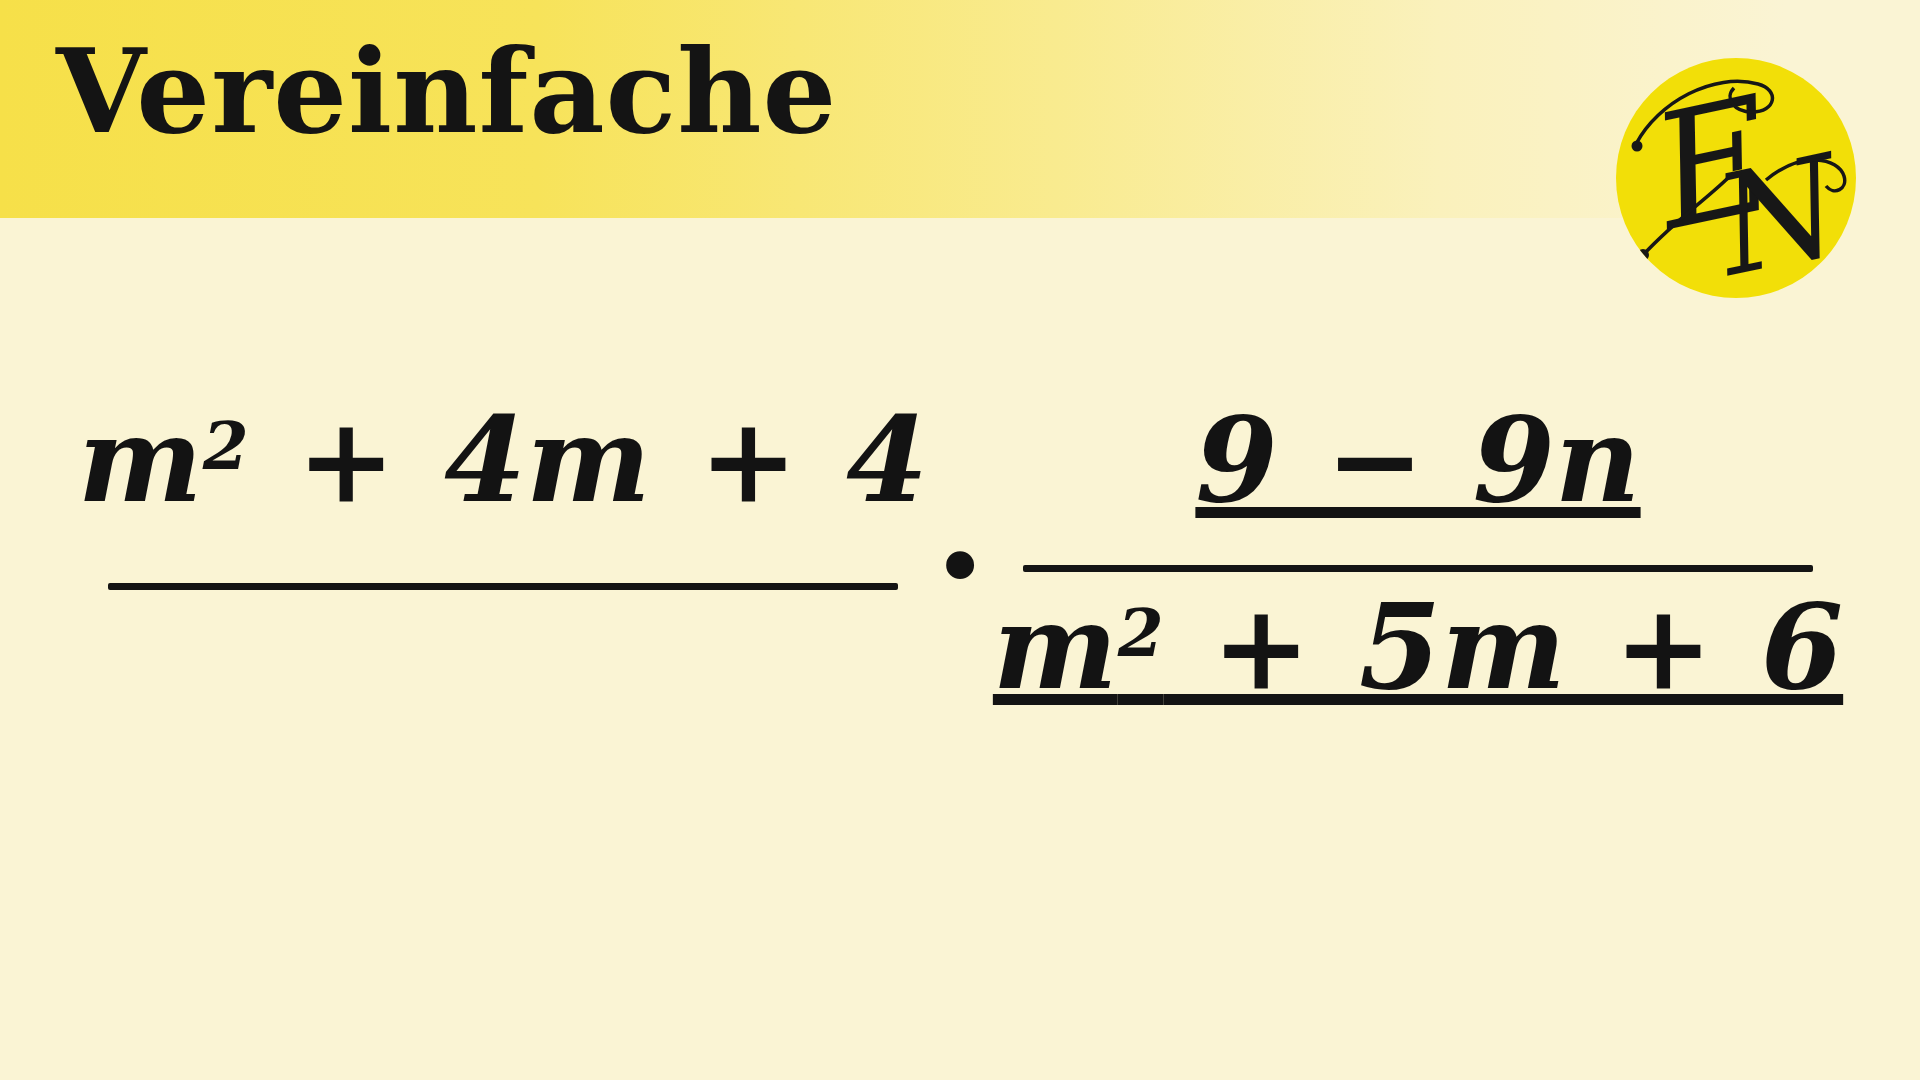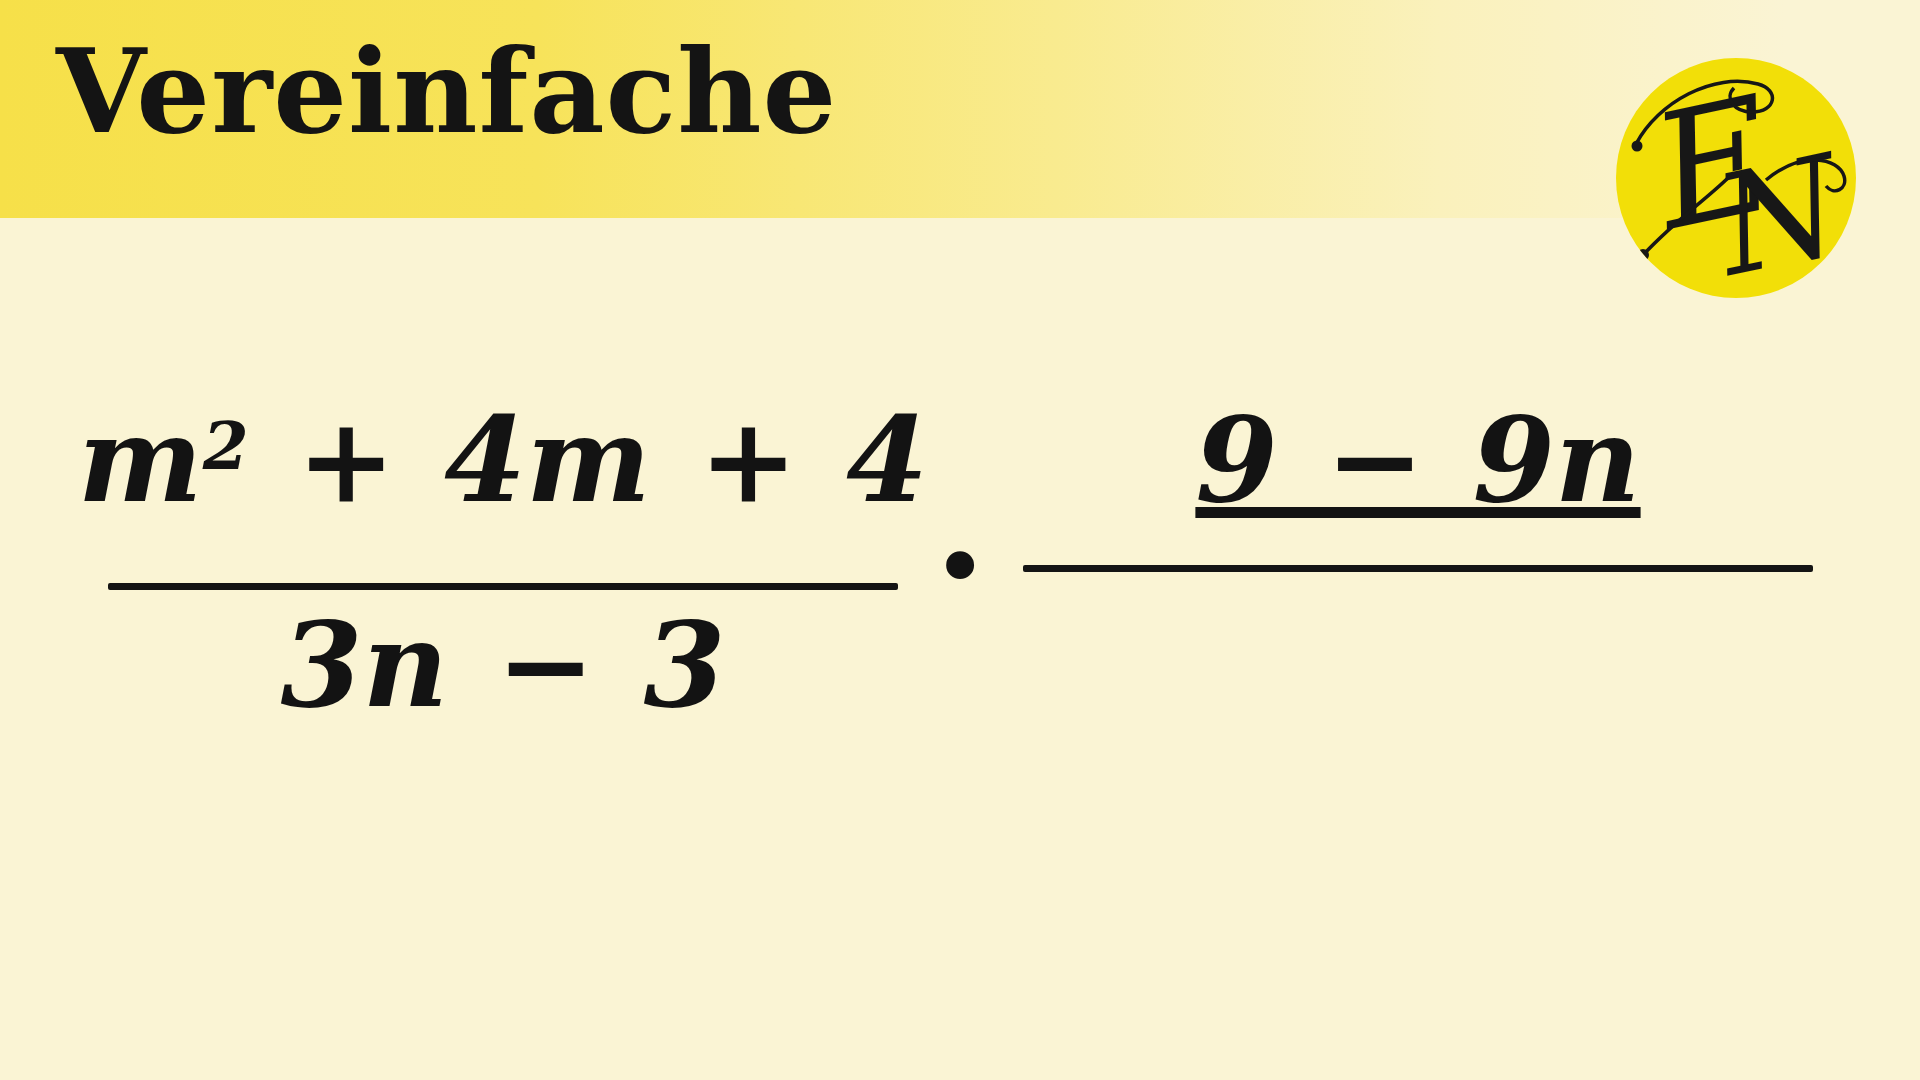--- a/index.html
+++ b/index.html
@@ -99,24 +99,26 @@
     </svg>
   </div>
 
   <div class="math">
 
     <div class="fraction frac-1">
       <div class="num">
         <span>m</span><span class="sup">2</span><span> + 4m + 4</span>
       </div>
       <div class="bar"></div>
-      <div class="den">3n − 3</div>
     </div>
 
     <div class="mul-dot">·</div>
 
     <div class="fraction frac-2">
       <div class="num">9 − 9n</div>
       <div class="bar"></div>
+      <div class="den">
+        <span>m</span><span class="sup">2</span><span> + 5m + 6</span>
+      </div>
     </div>
 
   </div>
 </div>
 
 </body></html>

